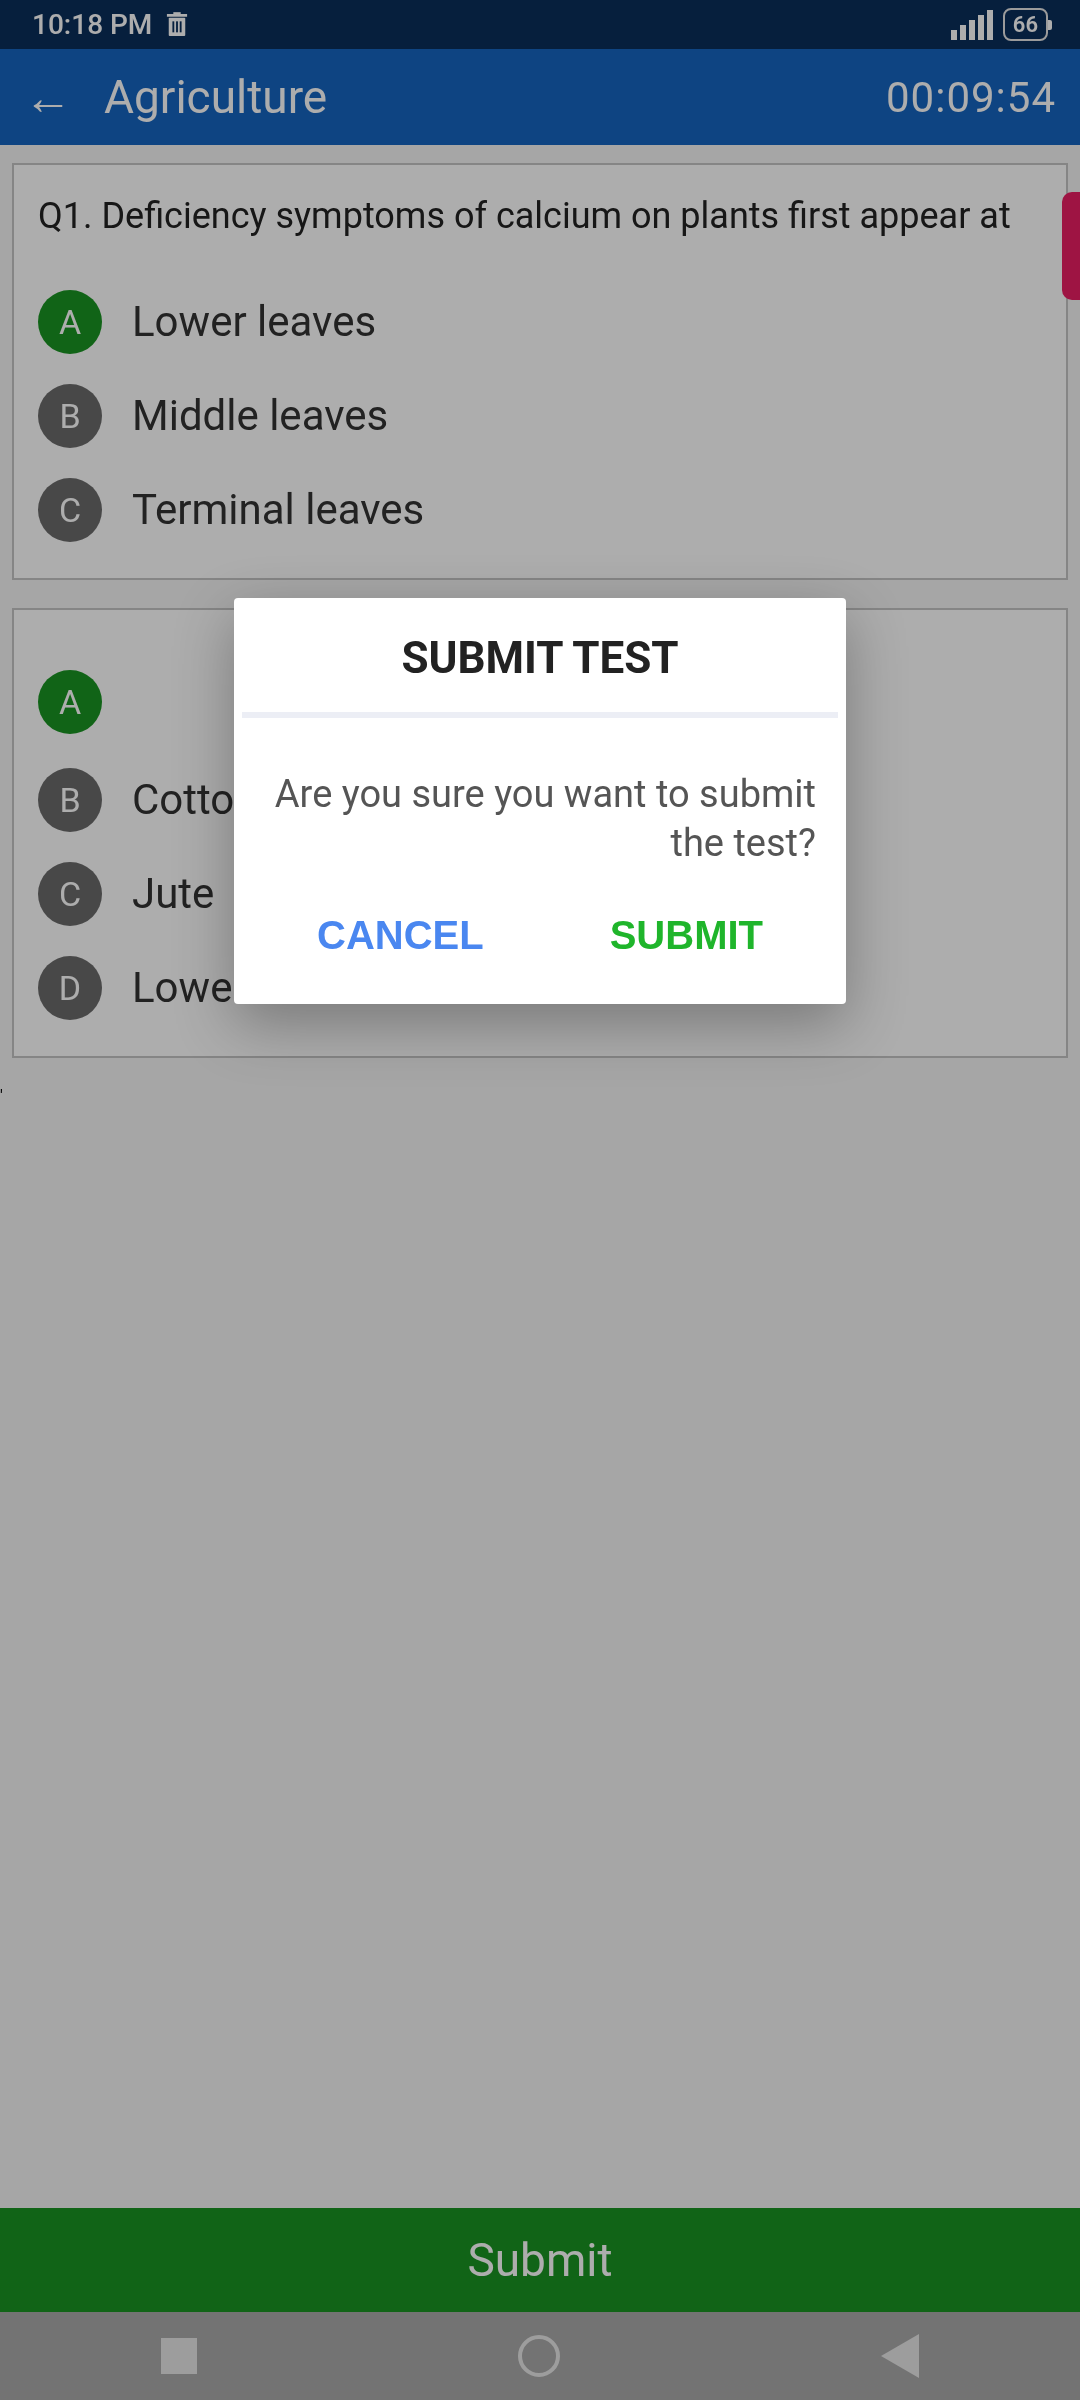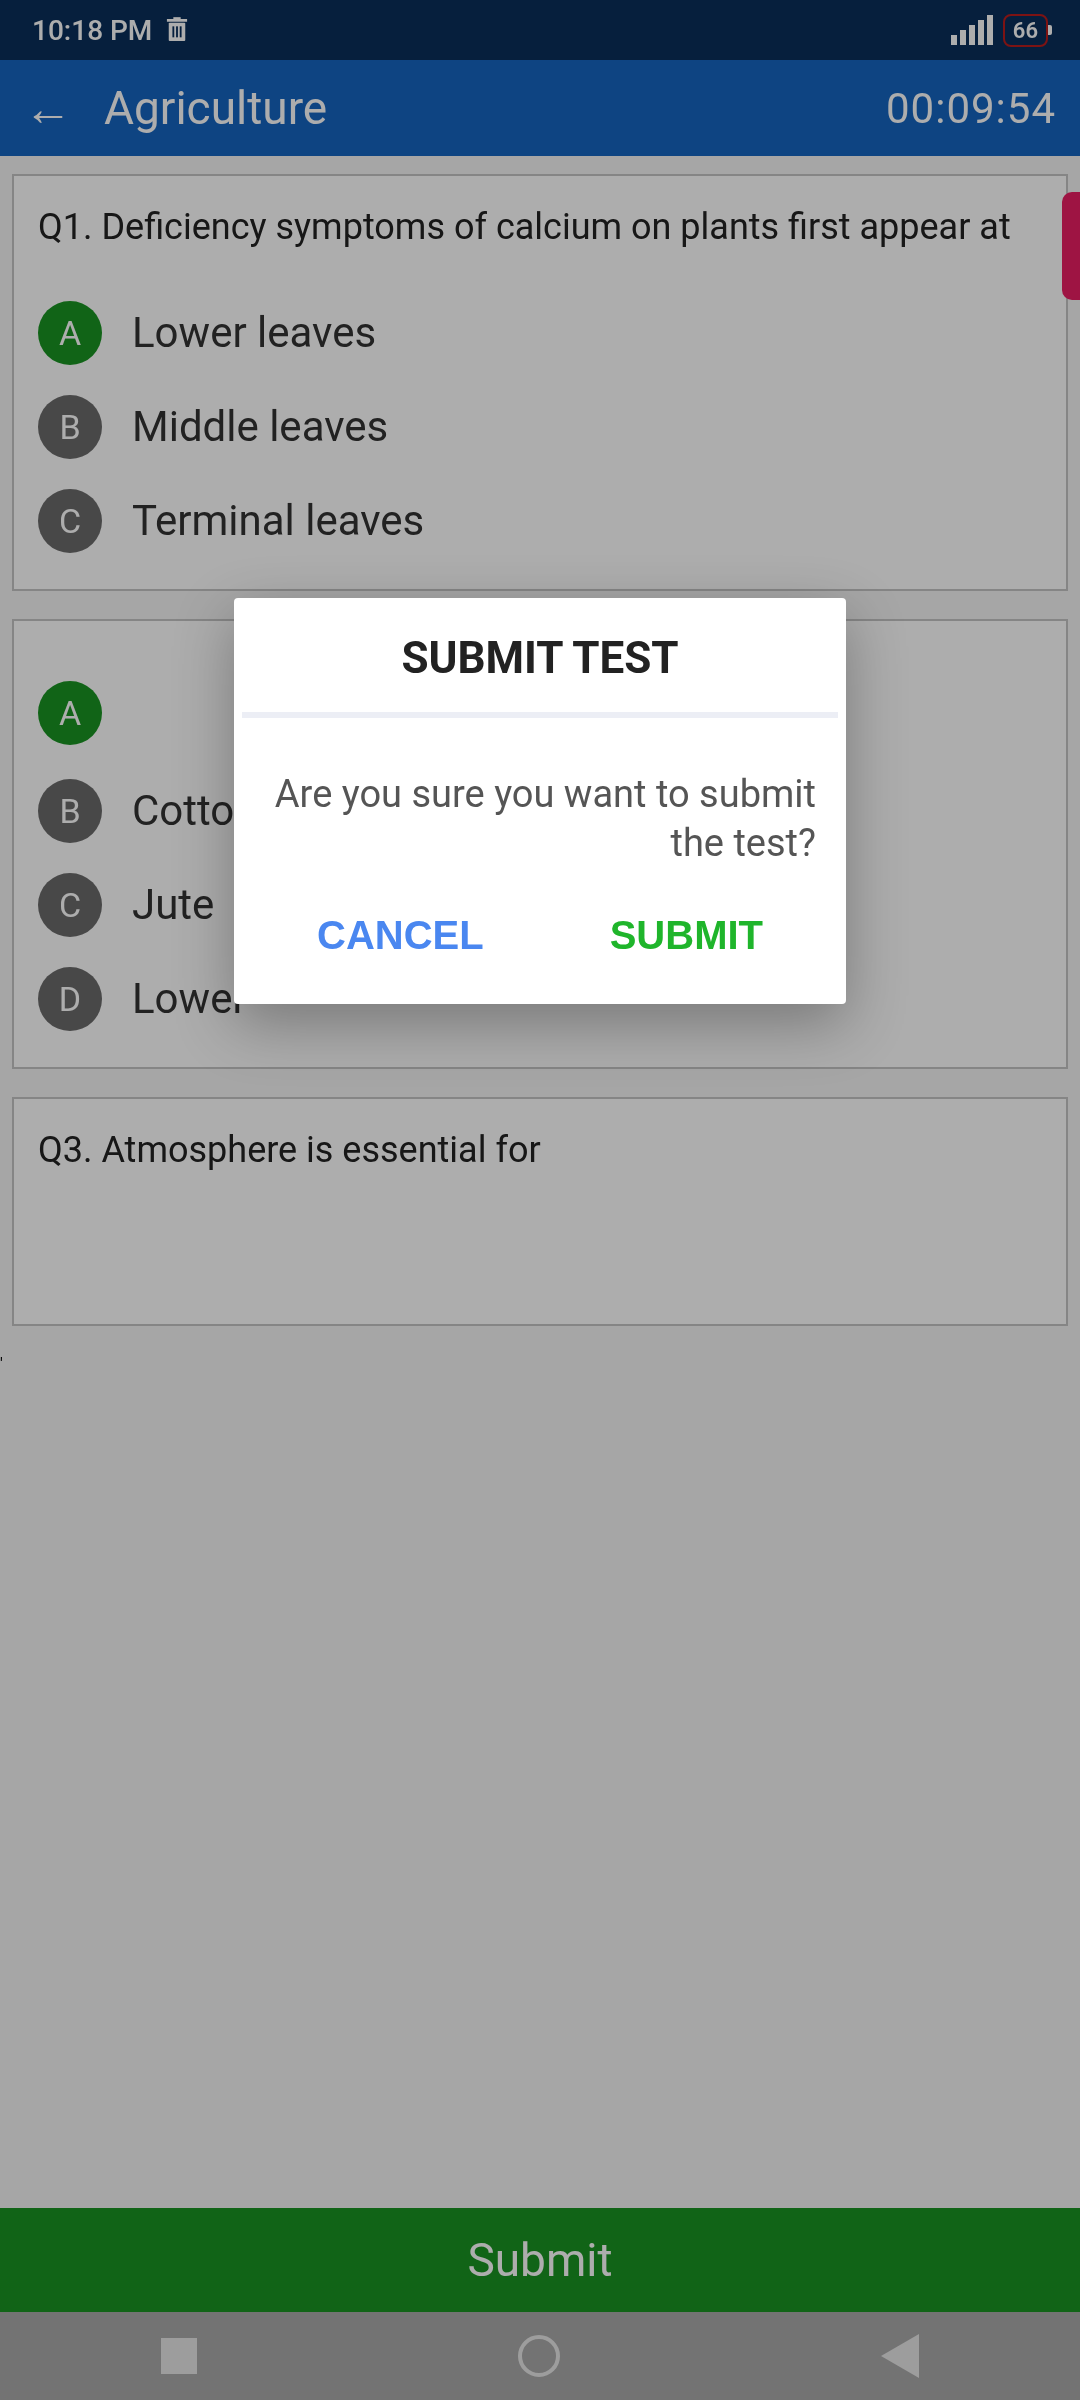--- a/index.html
+++ b/index.html
@@ -5,36 +5,36 @@
     * { margin: 0; padding: 0; box-sizing: border-box; }
     body {
       width: 1080px;
       height: 2400px;
       font-family: -apple-system, Roboto, sans-serif;
       background: #f5f5f5;
       position: relative;
       overflow: hidden;
     }
     .status-bar {
-      height: 60px;
+      height: 49px;
       background: #0a2f5b;
       color: white;
       display: flex;
       align-items: center;
       justify-content: space-between;
       padding: 0 32px;
       font-size: 28px;
       font-weight: 500;
     }
     .status-left { display: flex; align-items: center; gap: 14px; }
     .status-right { display: flex; align-items: center; gap: 10px; }
     .trash-icon { width: 22px; height: 26px; }
     .signal-icon { display: flex; align-items: flex-end; gap: 3px; }
     .signal-bar { width: 6px; background: white; }
-    .battery { border: 2px solid #b91c1c; border-radius: 8px; padding: 2px 8px; font-size: 22px; font-weight: 600; position: relative; }
+    .battery { border: 2px solid #e5e5e5; border-radius: 8px; padding: 2px 8px; font-size: 22px; font-weight: 600; position: relative; }
     .battery::after { content: ''; position: absolute; right: -6px; top: 50%; transform: translateY(-50%); width: 4px; height: 10px; background: white; border-radius: 0 2px 2px 0; }
 
     .app-bar {
       height: 96px;
       background: #1565c0;
       color: white;
       display: flex;
       align-items: center;
       padding: 0 24px;
       gap: 32px;
@@ -236,25 +236,20 @@
         <div class="option-badge">C</div>
         <div class="option-text">Jute</div>
       </div>
       <div class="option">
         <div class="option-badge">D</div>
         <div class="option-text">Lower</div>
       </div>
     </div>
   </div>
 
-  <div class="question-card" style="padding-bottom:100px">
-    <div class="question-text">
-      <span>Q3.</span> <span>Atmosphere is essential for</span>
-    </div>
-  </div>
 
 </div>
 
 '
 <div class="pink-indicator"></div>
 
 
 <div class="submit-bar">
   <span>Submit</span>
 </div>

